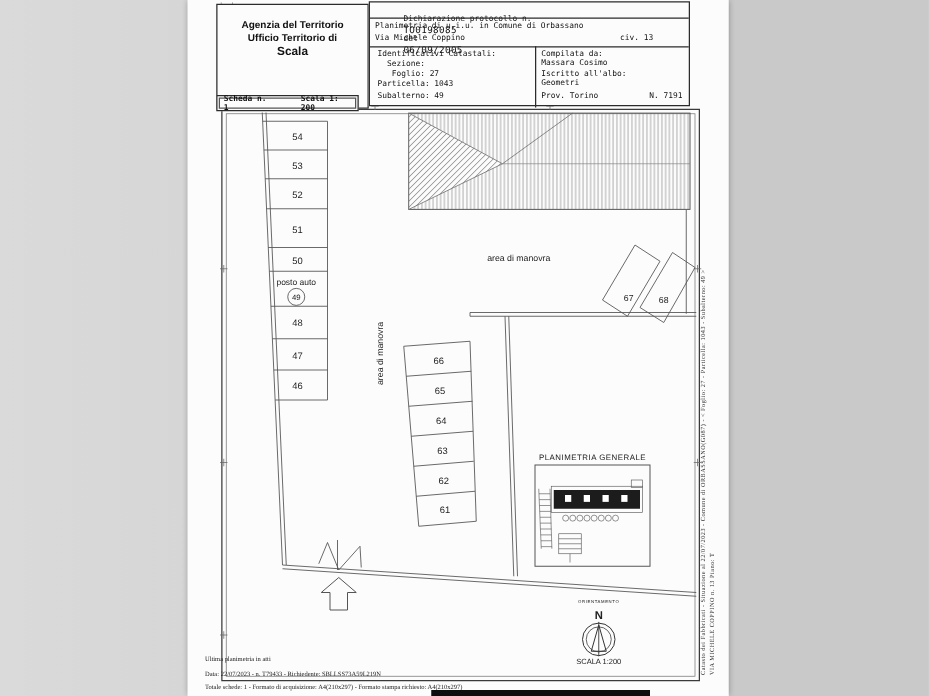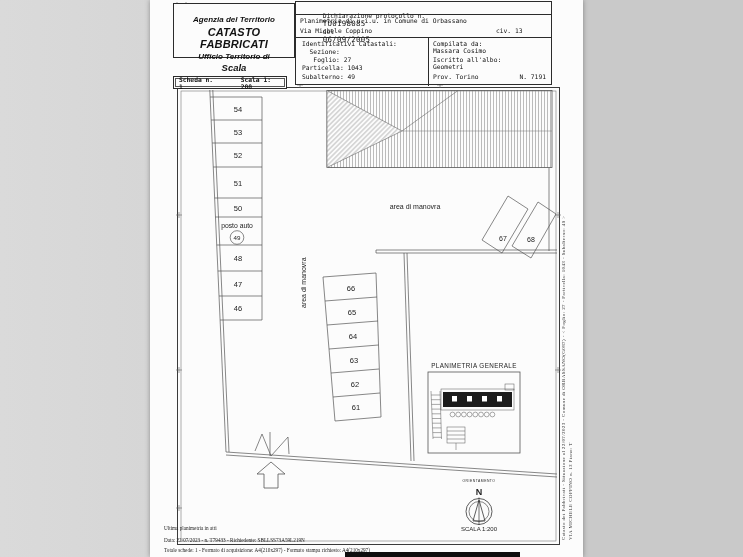--- a/index.html
+++ b/index.html
@@ -3,21 +3,21 @@
 <meta charset="utf-8">
 <style>
   html,body{margin:0;padding:0;width:743px;height:557px;overflow:hidden;
     background:linear-gradient(90deg,#dadada 0,#d6d6d6 150px,#c9c9c9 151px);
     font-family:"Liberation Sans",sans-serif;}
   #page{position:absolute;left:150px;top:0;width:433px;height:557px;background:#fcfcfc;
     box-shadow:0 0 5px rgba(0,0,0,.35);}
   #plan-svg{position:absolute;left:0;top:0;}
   .box{position:absolute;border:1px solid #2b2b2b;background:#fcfcfc;box-sizing:border-box;}
   
-  #logo{left:23px;top:3px;width:122px;height:55px;text-align:center;color:#111;font-style:italic;}
+  #logo{left:23px;top:3px;width:122px;height:84px;text-align:center;color:#111;}
   #logo .l1{margin-top:11px;font-size:8px;font-weight:bold;}
   #logo .l2{font-size:11px;font-weight:bold;margin-top:2px;letter-spacing:.2px;}
   #logo .l3{font-size:8px;font-weight:bold;margin-top:2px;}
   #logo .l4{font-size:9.5px;font-weight:bold;margin-top:1px;}
   
   #scheda{left:23px;top:76px;width:114px;height:13px;}
   #scheda .inner{position:absolute;inset:1px;border:0.5px solid #555;display:flex;align-items:center;
      font-family:"DejaVu Sans Mono",monospace;font-size:6.3px;font-weight:bold;color:#111;}
   #scheda .s1{margin-left:3px;} #scheda .s2{margin-left:22px;}
   
@@ -205,21 +205,20 @@
       <circle cx="479" cy="511.5" r="13" fill="none" stroke="#333" stroke-width="0.8"></circle>
       <circle cx="479" cy="511.5" r="10" fill="none" stroke="#333" stroke-width="0.6"></circle>
       <polygon points="479,500 473,521 485,521" fill="none" stroke="#333" stroke-width="0.8"></polygon>
       <line x1="479" y1="497.5" x2="479" y2="525" stroke="#333" stroke-width="0.7"></line>
       <text x="479" y="531" font-size="6" text-anchor="middle">SCALA 1:200</text>
     </g>
   </svg>
 
   <div id="logo" class="box">
     <div class="l1">Agenzia del Territorio</div>
-    <div class="l2">CATASTO FABBRICATI</div>
     <div class="l3">Ufficio Territorio di</div>
     <div class="l4">Scala</div>
   </div>
 
   <div id="scheda" class="box">
     <div class="inner">
       <span class="s1">Scheda n. 1</span>
       <span class="s2">Scala 1: 200</span>
     </div>
   </div>

